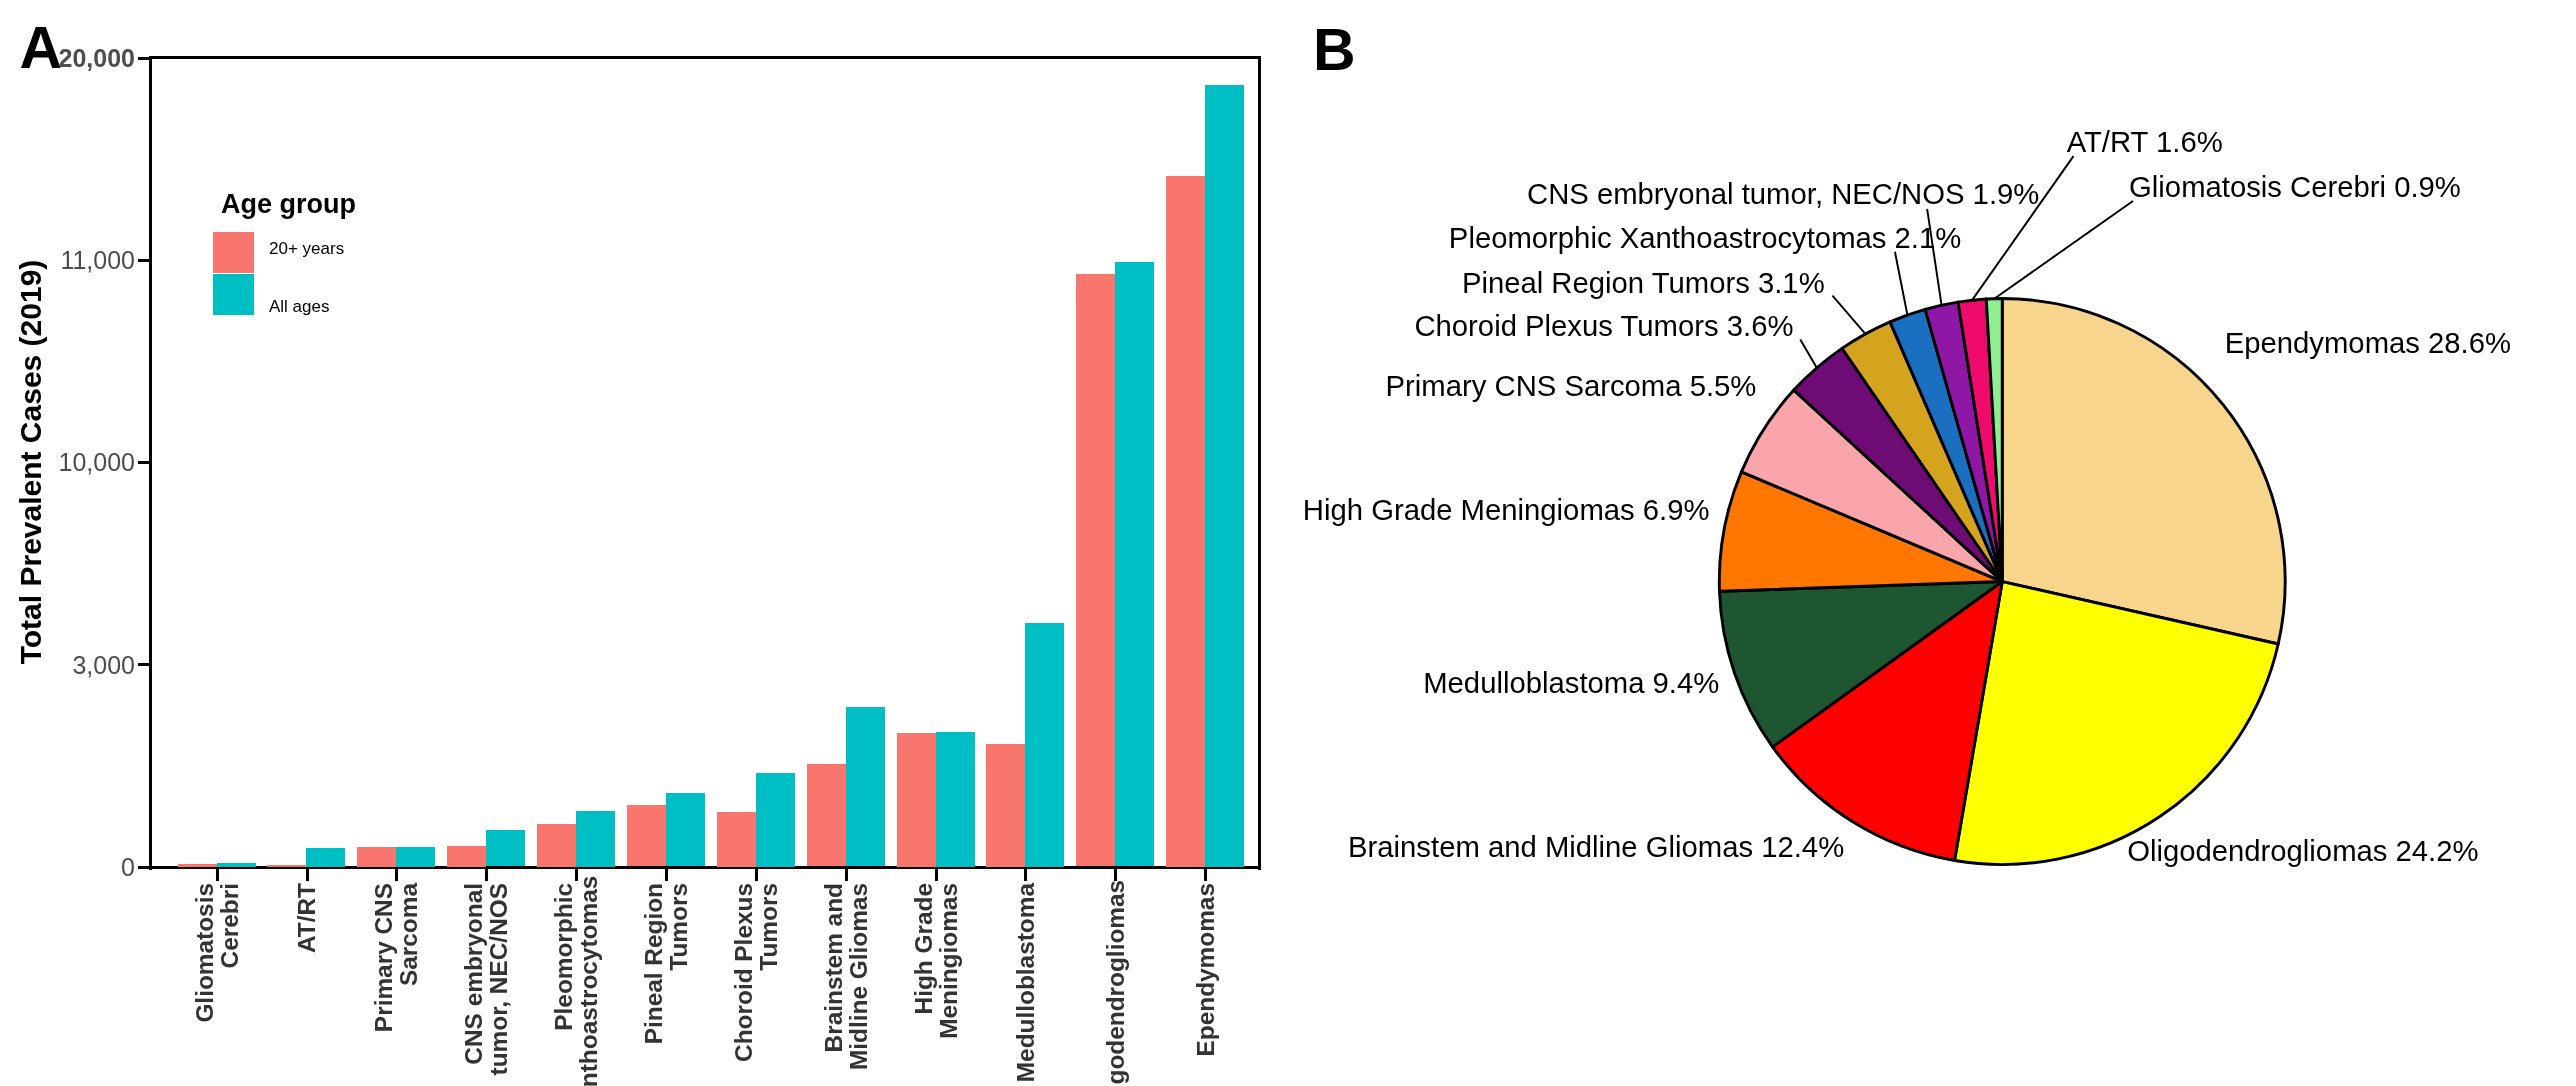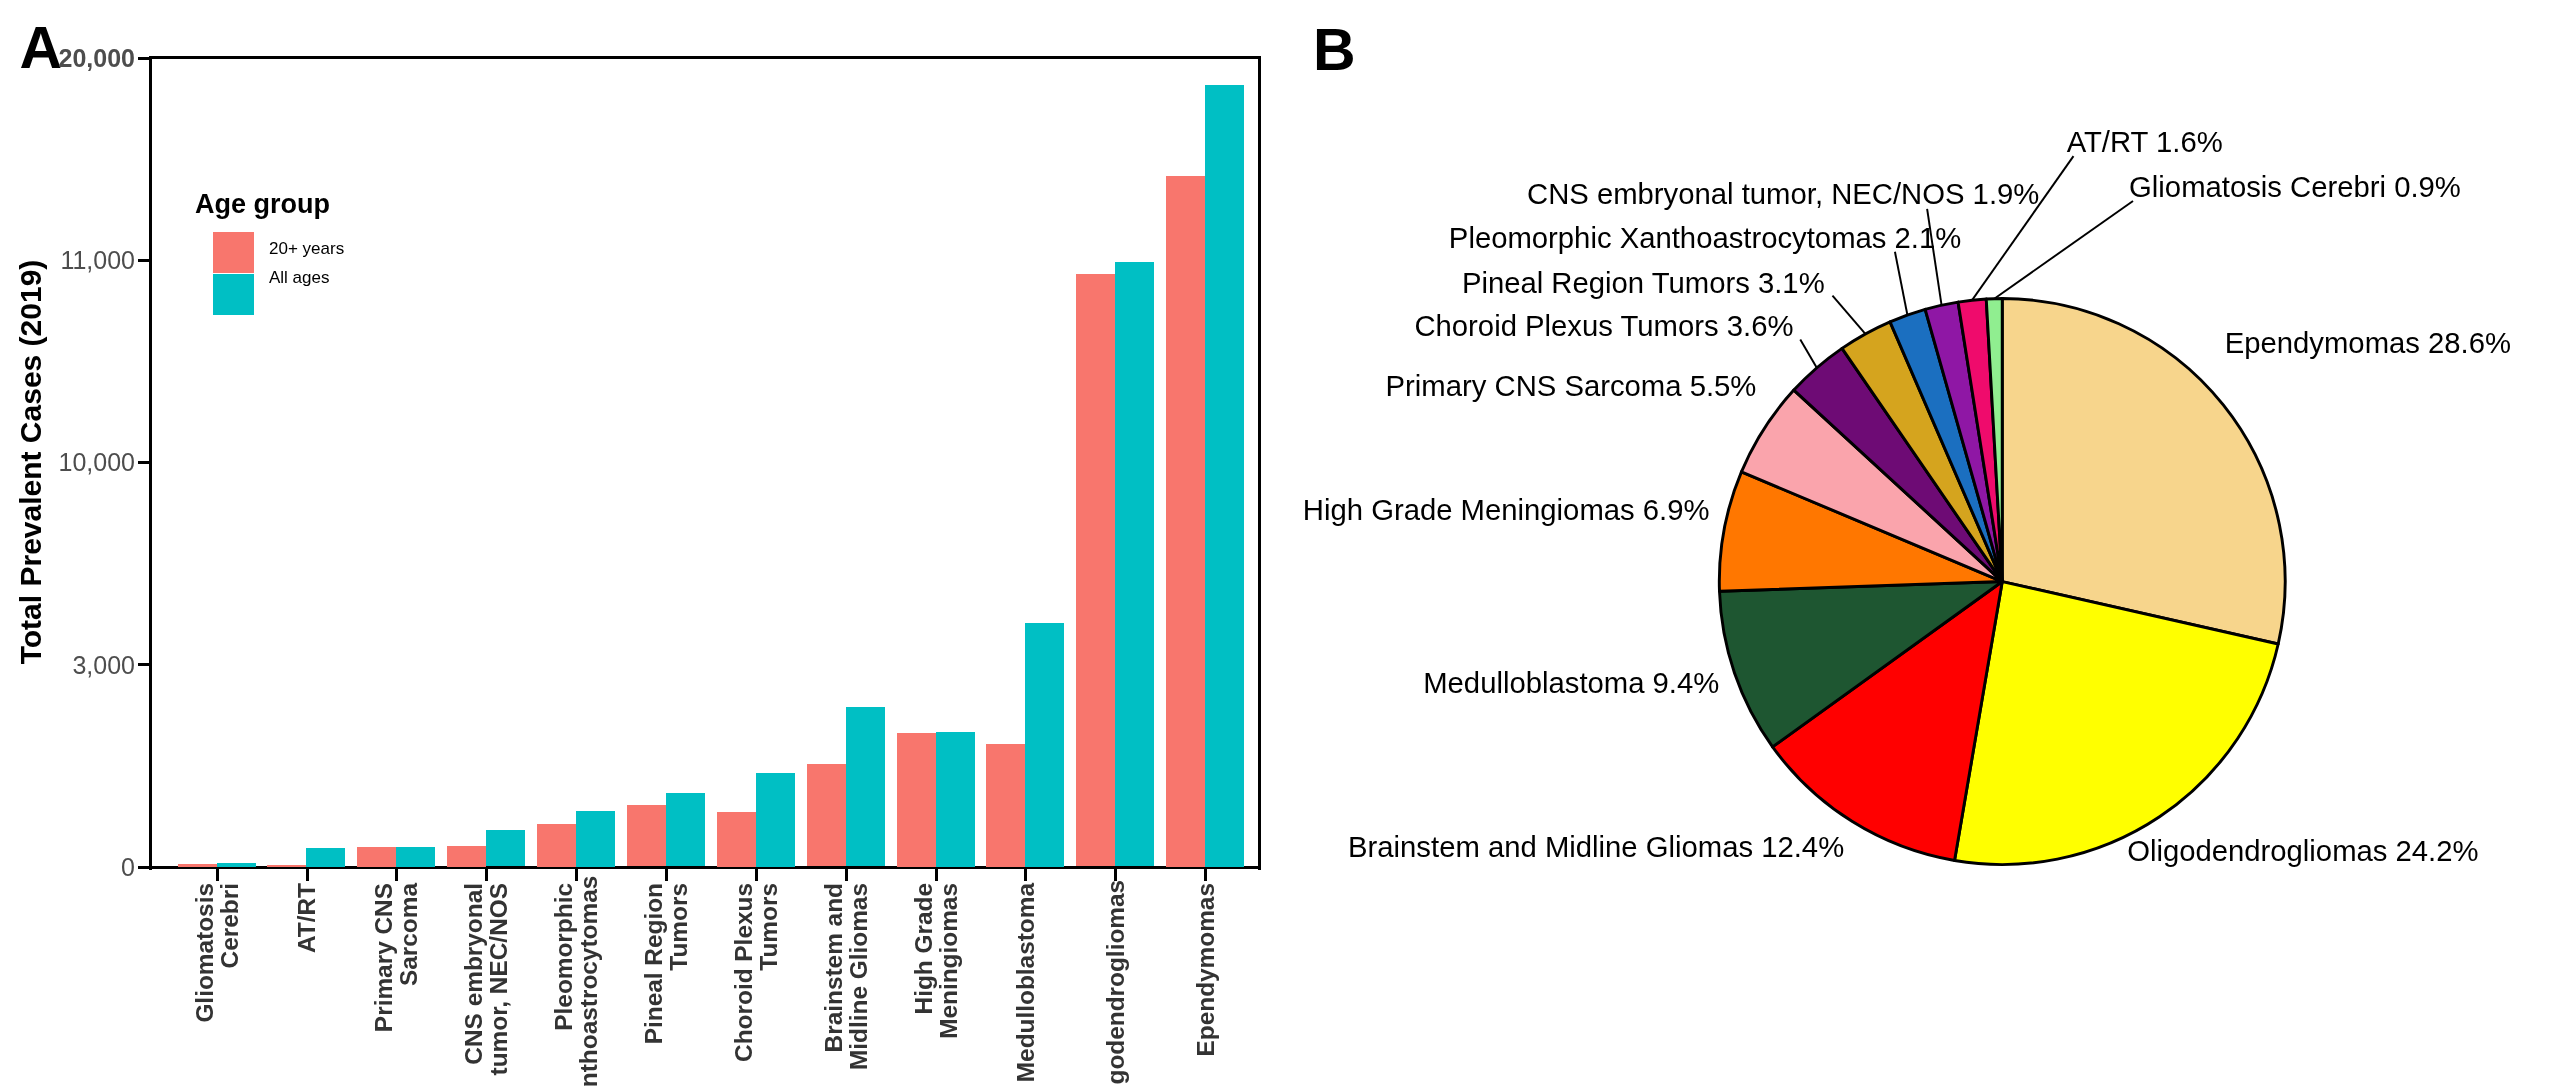--- a/index.html
+++ b/index.html
@@ -28,25 +28,25 @@
 <body>
 
 <div class="figure">
 
   <div class="panel-letter" style="left:19.5px;top:13.7px;">A</div>
   <div class="panel-letter" style="left:1313px;top:15.6px;">B</div>
 
   <div id="bar-panel">
     <div class="y-title" style="left:31px;top:462px;">Total Prevalent Cases (2019)</div>
 
-    <div class="legend-title" style="left:195px;top:189px;">Age group</div>
+    <div class="legend-title" style="left:221px;top:189px;">Age group</div>
     <div class="legend-swatch" style="left:213px;top:232px;background:#F8766D;"></div>
     <div class="legend-label" style="left:269px;top:239px;">20+ years</div>
     <div class="legend-swatch" style="left:213px;top:274px;background:#00BFC4;"></div>
-    <div class="legend-label" style="left:269px;top:268px;text-align:center;">All ages</div>
+    <div class="legend-label" style="left:269px;top:297px;text-align:center;">All ages</div>
   <div class="frame-line" style="left: 149px; top: 56px; width: 2.9px; height: 814px;"></div>
       <div class="frame-line" style="left: 1258px; top: 56px; width: 2.9px; height: 814px;"></div>
       <div class="frame-line" style="left: 149px; top: 56px; width: 1111px; height: 2.9px;"></div>
       <div class="frame-line" style="left: 149px; top: 866px; width: 1111px; height: 2.9px;"></div>
       <div class="tick-y" style="left: 138px; top: 866px;"></div>
       <div class="ylab" style="left: 37px; top: 853px;">0</div>
       <div class="tick-y" style="left: 138px; top: 663px;"></div>
       <div class="ylab" style="left: 37px; top: 651px;">3,000</div>
       <div class="tick-y" style="left: 138px; top: 461px;"></div>
       <div class="ylab" style="left: 37px; top: 448px;">10,000</div>

